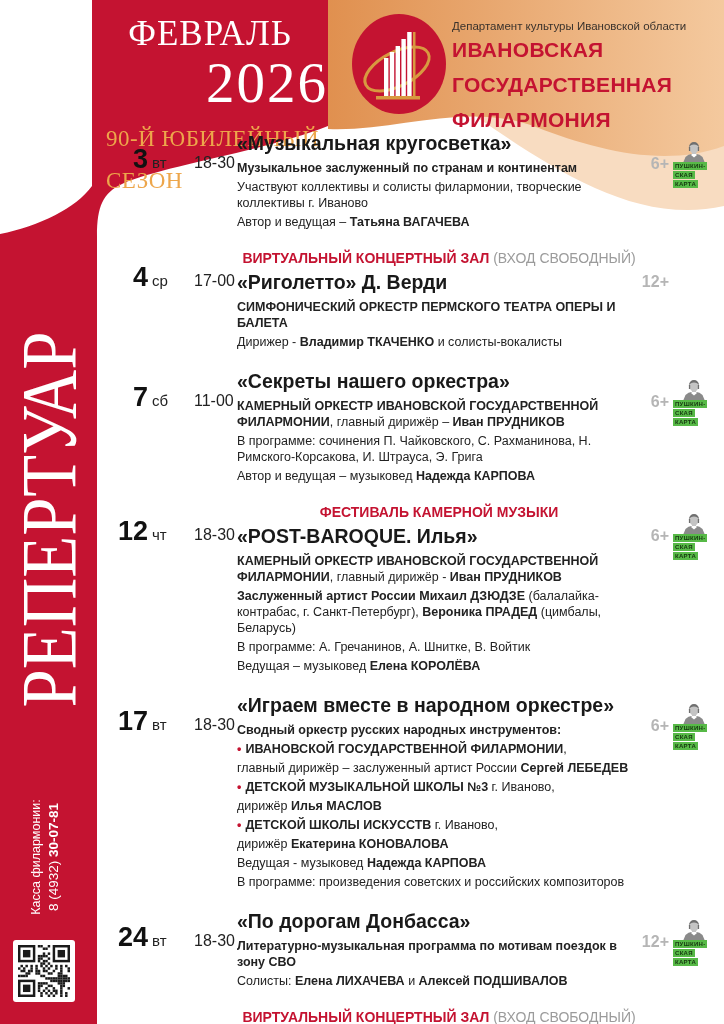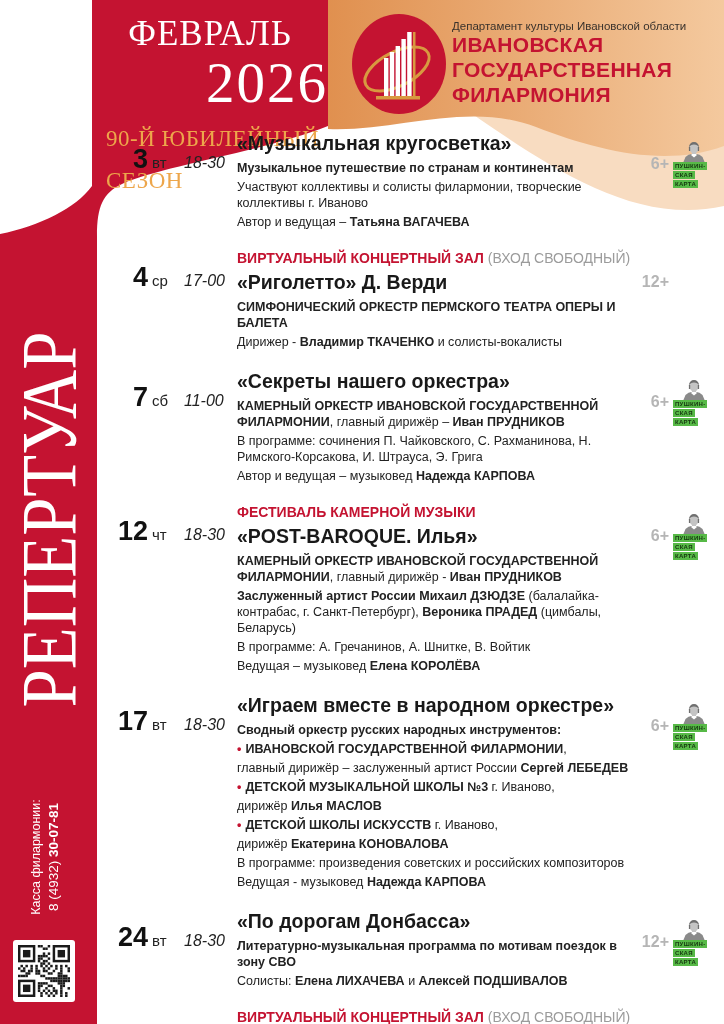--- a/index.html
+++ b/index.html
@@ -11,43 +11,43 @@
   .month-block{position:absolute;left:92px;top:0;width:236px;z-index:2;color:#fff;
     font-family:"Liberation Serif","DejaVu Serif",serif;}
   .month{font-size:35px;text-align:center;margin-top:14px;letter-spacing:1px;}
   .year{font-size:57px;line-height:1.0;text-align:right;letter-spacing:2px;}
   .season{color:#eda64b;font-size:23px;line-height:29px;padding-left:14px;letter-spacing:.5px;margin-top:13px;}
 
   .logo{position:absolute;left:351px;top:12px;z-index:2;}
 
   .org-head{position:absolute;left:452px;top:20px;width:262px;z-index:2;}
   .dept{font-size:11.5px;color:#39322c;}
-  .org-name{color:#c41331;font-weight:bold;font-size:21px;line-height:25px;width:245px;letter-spacing:.3px;}
+  .org-name{color:#c41331;font-weight:bold;font-size:21px;line-height:35px;width:245px;letter-spacing:.3px;}
 
   
   .repertoire{position:absolute;left:-167px;top:471px;width:431px;height:97px;line-height:97px;
     text-align:center;color:#fff;font-family:"Liberation Serif","DejaVu Serif",serif;font-size:78px;
     transform:rotate(-90deg) scale(0.88,1);z-index:2;white-space:nowrap;}
   .box-office{position:absolute;left:-42px;top:838px;width:176px;height:38px;transform:rotate(-90deg);
     z-index:2;color:#fff;text-align:center;}
   .box-office .l1{font-size:12.5px;line-height:18px;}
   .box-office .l2{font-size:13.5px;line-height:18px;}
   .box-office b{font-weight:bold;}
   .qr{position:absolute;left:13px;top:940px;width:62px;height:62px;background:#fff;border-radius:3px;z-index:2;
     display:flex;align-items:center;justify-content:center;}
 
   
   .events{position:absolute;left:105px;top:131px;width:611px;z-index:2;}
   .event-row{display:flex;margin-bottom:16px;}
   .date-col{width:132px;flex:0 0 132px;display:flex;align-items:baseline;padding-top:13px;box-sizing:border-box;}
   .d-num{display:inline-block;width:43px;text-align:right;font-size:27px;font-weight:bold;color:#111;}
   .d-wd{display:inline-block;width:26px;text-align:left;font-size:15px;color:#222;margin-left:4px;}
-  .d-time{display:inline-block;font-size:16px;color:#222;margin-left:6px;font-style:italic;}
+  .d-time{display:inline-block;font-size:16px;color:#222;margin-left:16px;}
   .main-col{width:404px;flex:0 0 404px;}
-  .ev-label{font-size:14px;font-weight:bold;line-height:18px;margin-bottom:3px;}
+  .ev-label{font-size:14px;font-weight:bold;line-height:18px;margin-bottom:3px;text-align:center;}
   .ev-label .red{color:#c41331;}
   .ev-label .gray{color:#9b9b9b;font-weight:normal;}
   .ev-title{font-size:19.5px;font-weight:bold;color:#191919;line-height:24px;margin:0 0 5px 0;}
   .ev-line{font-size:12.5px;line-height:16px;color:#222;margin:0 0 3px 0;}
   .ev-line .b{font-weight:bold;}
   .bullet{color:#c41331;font-weight:bold;margin-right:4px;}
   .badge-col{flex:1;display:flex;justify-content:flex-start;align-items:flex-start;padding-top:10px;}
   .age{display:inline-block;width:28px;text-align:right;font-size:16px;font-weight:bold;color:#b5b5b5;margin-right:4px;padding-top:14px;}
   .pcard{width:46px;display:flex;flex-direction:column;align-items:flex-start;}
   .pportrait{margin-left:6px;}
@@ -239,21 +239,21 @@
 
   <div class="events" id="events-list">
       <div class="event-row">
         <div class="date-col">
           <span class="d-num">3</span>
           <span class="d-wd">вт</span>
           <span class="d-time">18-30</span>
         </div>
         <div class="main-col">
           <h2 class="ev-title">«Музыкальная кругосветка»</h2>
-          <p class="ev-line"><span class="b">Музыкальное путешествие по странам и континентам</span></p>
+          <p class="ev-line"><span class="b">Музыкальное заслуженный по странам и континентам</span></p>
           <p class="ev-line"><span>Участвуют коллективы и солисты филармонии, творческие коллективы г. Иваново</span></p>
           <p class="ev-line"><span>Автор и ведущая – </span><span class="b">Татьяна ВАГАЧЕВА</span></p>
         </div>
         <div class="badge-col">
           <span class="age">6+</span>
           <div class="pcard">
             <svg class="pportrait" width="30" height="22" viewBox="0 0 30 22">
               <path d="M4,22 L6.5,16 Q9.5,13 12.5,13 L17.5,13 Q20.5,13 23.5,16 L26,22 Z" fill="#8a8a8a"></path>
               <path d="M13,11 h4 v3.5 h-4 Z" fill="#c4c4c4"></path>
               <ellipse cx="15" cy="7" rx="4.6" ry="5.6" fill="#c4c4c4"></ellipse>
@@ -360,22 +360,22 @@
         </div>
         <div class="main-col">
           <h2 class="ev-title">«Играем вместе в народном оркестре»</h2>
           <p class="ev-line"><span class="b">Сводный оркестр русских народных инструментов:</span></p>
           <p class="ev-line"><span class="bullet">•</span><span class="b">ИВАНОВСКОЙ ГОСУДАРСТВЕННОЙ ФИЛАРМОНИИ</span><span>,</span></p>
           <p class="ev-line"><span>главный дирижёр – заслуженный артист России </span><span class="b">Сергей ЛЕБЕДЕВ</span></p>
           <p class="ev-line"><span class="bullet">•</span><span class="b">ДЕТСКОЙ МУЗЫКАЛЬНОЙ ШКОЛЫ №3</span><span> г. Иваново,</span></p>
           <p class="ev-line"><span>дирижёр </span><span class="b">Илья МАСЛОВ</span></p>
           <p class="ev-line"><span class="bullet">•</span><span class="b">ДЕТСКОЙ ШКОЛЫ ИСКУССТВ</span><span> г. Иваново,</span></p>
           <p class="ev-line"><span>дирижёр </span><span class="b">Екатерина КОНОВАЛОВА</span></p>
+          <p class="ev-line"><span>Ведущая - музыковед </span><span class="b">Надежда КАРПОВА</span></p>
           <p class="ev-line"><span>В программе: произведения советских и российских композиторов</span></p>
-          <p class="ev-line"><span>Ведущая - музыковед </span><span class="b">Надежда КАРПОВА</span></p>
         </div>
         <div class="badge-col">
           <span class="age">6+</span>
           <div class="pcard">
             <svg class="pportrait" width="30" height="22" viewBox="0 0 30 22">
               <path d="M4,22 L6.5,16 Q9.5,13 12.5,13 L17.5,13 Q20.5,13 23.5,16 L26,22 Z" fill="#8a8a8a"></path>
               <path d="M13,11 h4 v3.5 h-4 Z" fill="#c4c4c4"></path>
               <ellipse cx="15" cy="7" rx="4.6" ry="5.6" fill="#c4c4c4"></ellipse>
               <path d="M9.8,6.5 Q10.6,1 15,1 Q19.4,1 20.2,6.5 Q18.4,3.4 15,3.4 Q11.6,3.4 9.8,6.5 Z" fill="#6f6f6f"></path>
               <rect x="9.9" y="6" width="1.3" height="4" fill="#6f6f6f"></rect>

